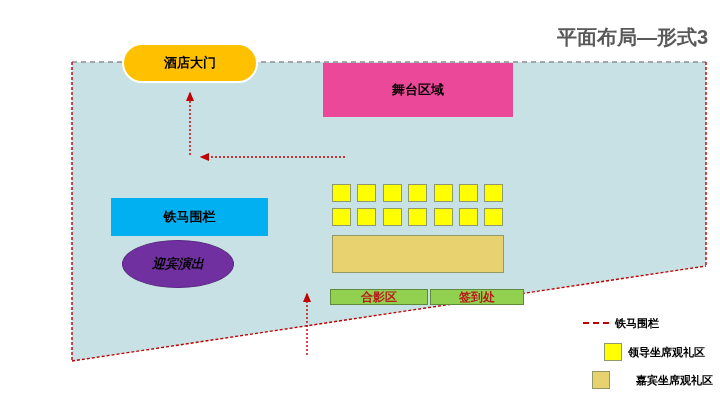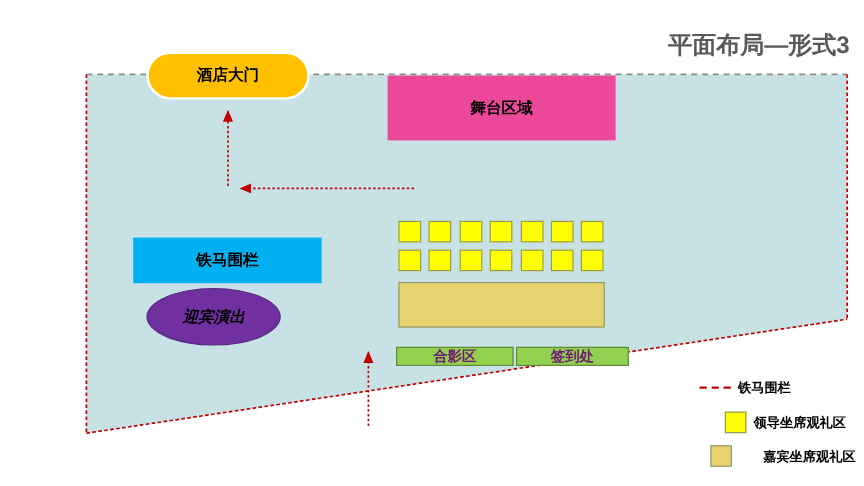--- a/index.html
+++ b/index.html
@@ -46,21 +46,21 @@
   .seat {
     width:19px; height:18px;
     background:#FFFF00; border:1px solid #8f9a68;
   }
   #guest-area {
     left:332px; top:235px; width:172px; height:38px;
     background:#E8D270; border:1px solid #8f9a68;
   }
   .service-bar {
     background:#92D050; border:1px solid #5f8a3c;
-    font-size:12px; font-weight:bold; color:#701a75;
+    font-size:12px; font-weight:bold; color:#b91c1c;
   }
   #photo-bar  { left:330px; top:289px; width:98px; height:16px; }
   #signin-bar { left:430px; top:289px; width:94px; height:16px; }
 
   .legend-item { position:absolute; display:flex; align-items:center; height:18px; }
   .legend-label { font-size:11px; font-weight:bold; color:#000; white-space:nowrap; margin-left:6px; }
   .swatch-line { width:26px; height:0; border-top:2px dashed #C00000; }
   .swatch-box  { width:18px; height:18px; border:1px solid #8f9a68; }
   #legend-barrier { left:583px; top:314px; }
   #legend-leader  { left:592px; top:343px;padding-left:12px; }

